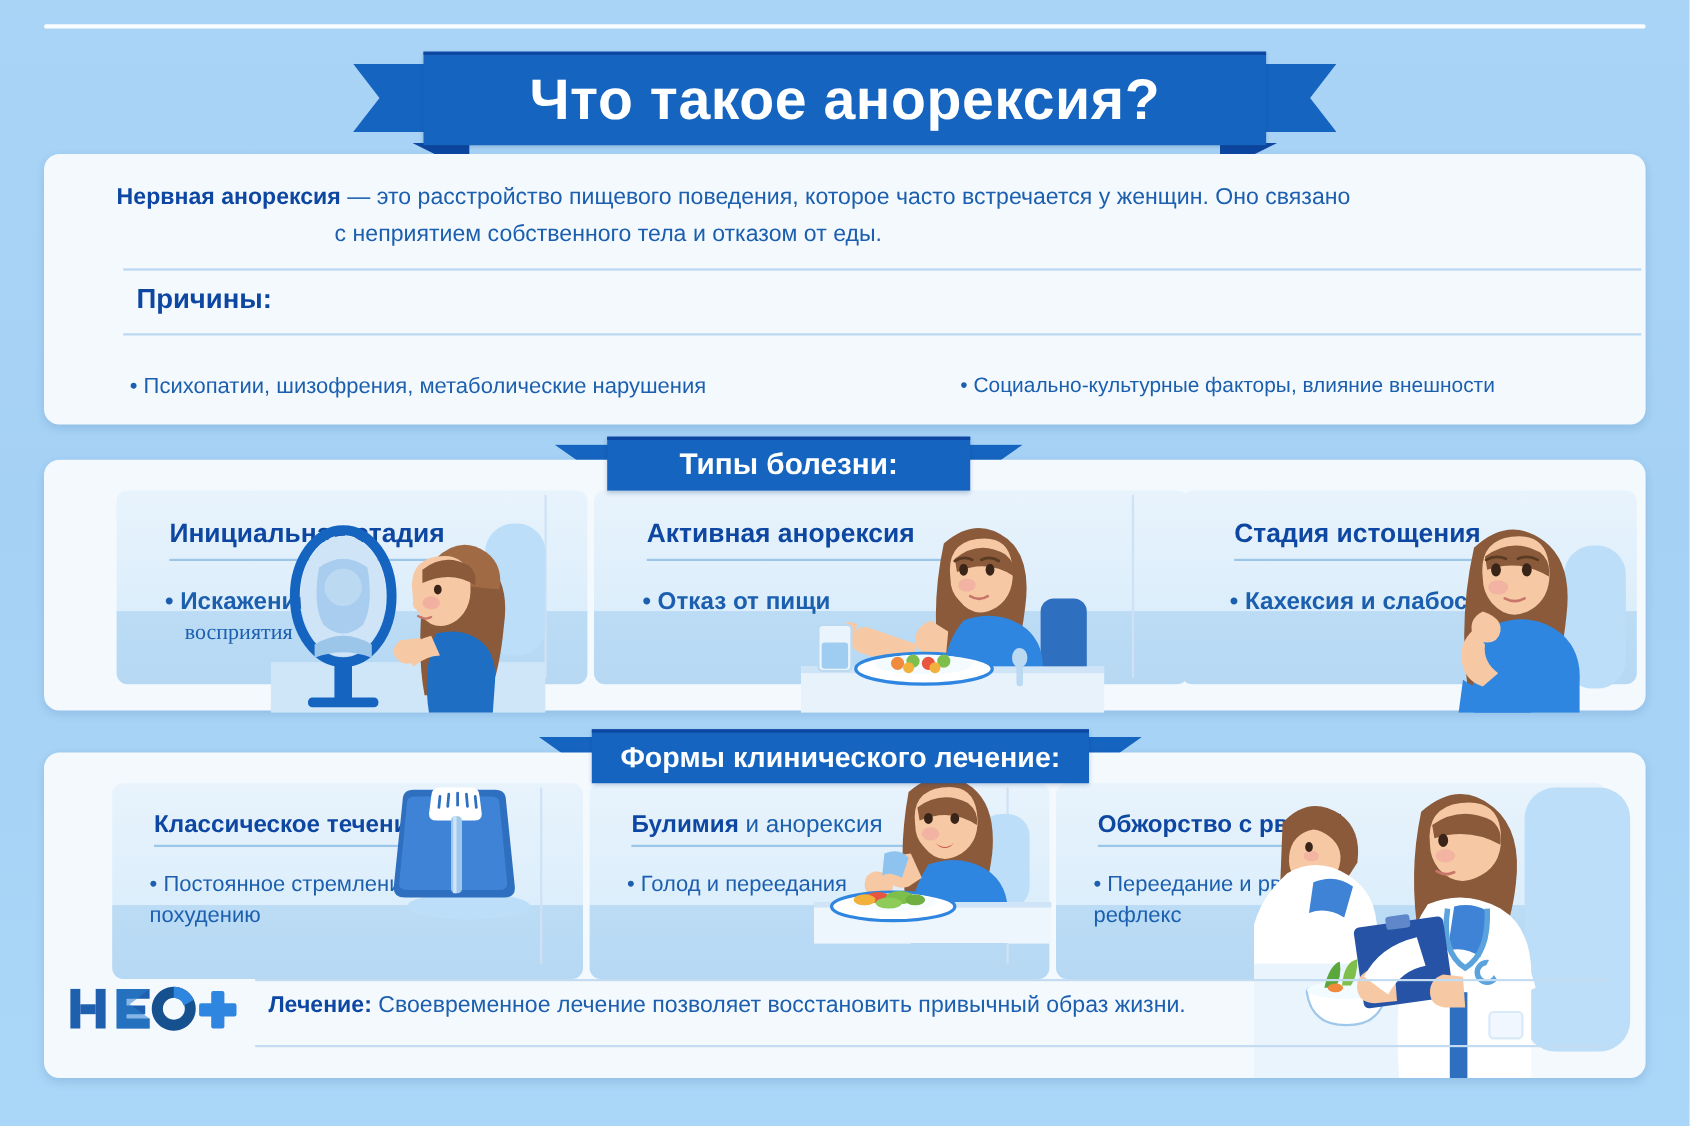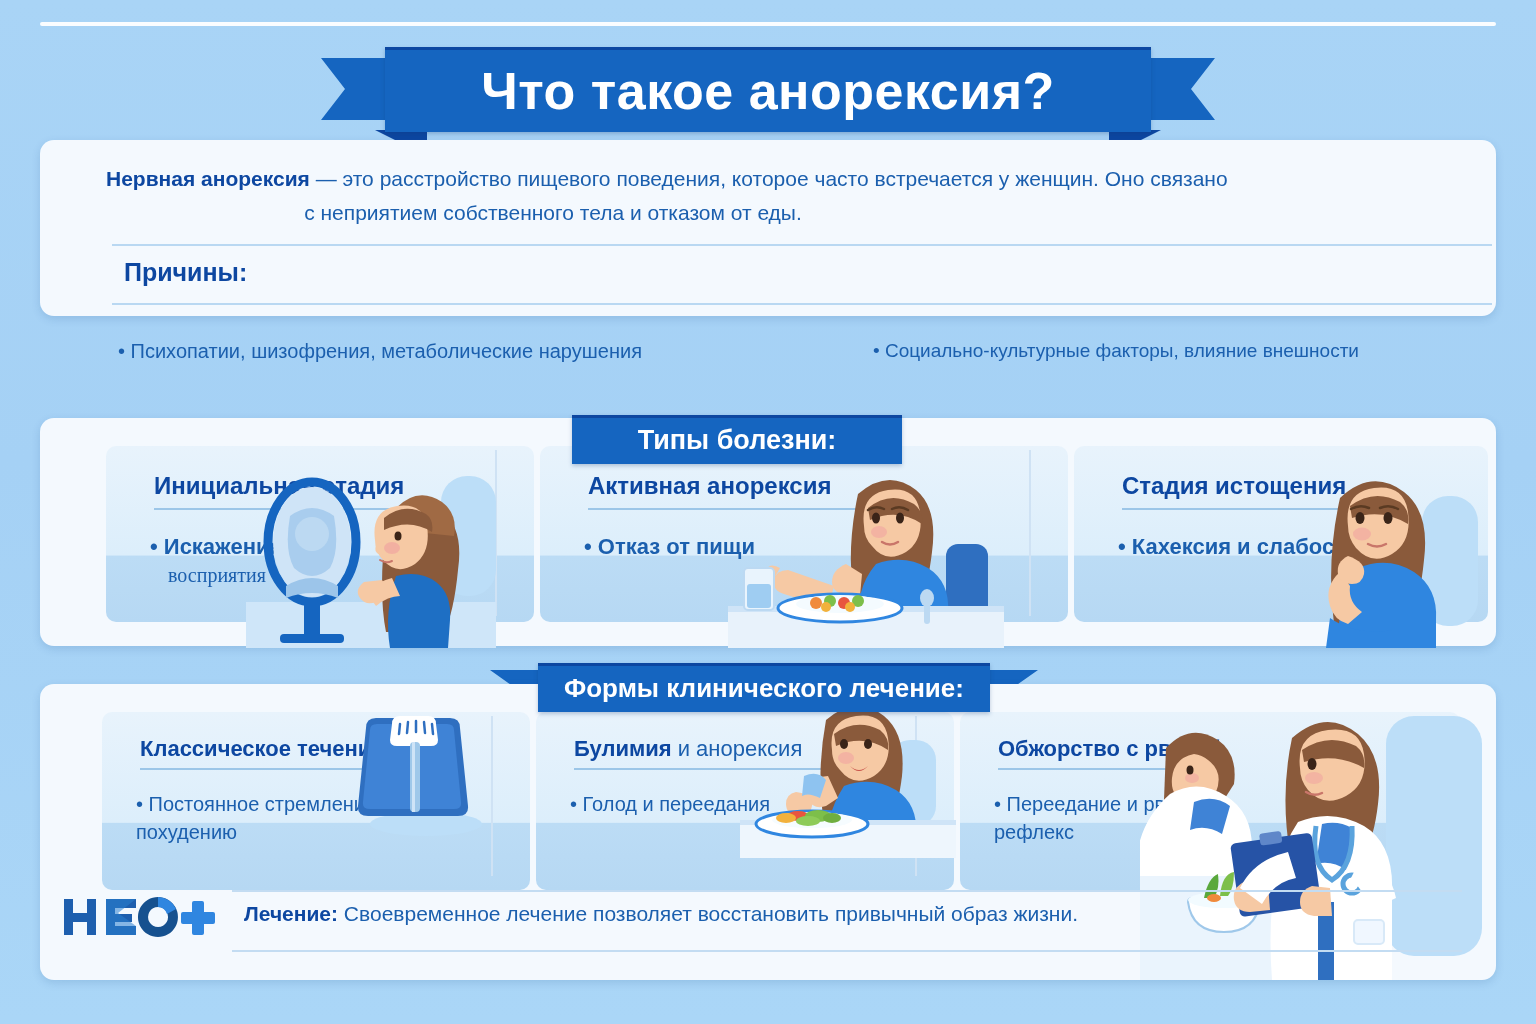--- a/index.html
+++ b/index.html
@@ -31,40 +31,40 @@
     border-top:3px solid #0d47a1;
   }
 
   #title-ribbon{left:385px;top:48px;width:766px;height:82px;}
   #title-ribbon .plate{width:766px;height:82px;font-size:52px;font-weight:bold;letter-spacing:.5px;text-align:center;}
   #title-ribbon .tail{top:10px;height:62px;width:70px;}
   #title-ribbon .tail.left{left:-64px;}
   #title-ribbon .tail.right{right:-64px;}
   #title-ribbon .fold{top:82px;height:26px;width:52px;}
 
-  #types-ribbon{left:572px;top:398px;width:330px;height:46px;margin-top:18px;}
+  #types-ribbon{left:552px;top:398px;width:330px;height:46px;}
   #types-ribbon .plate{width:330px;height:46px;font-size:27px;font-weight:bold;}
   #types-ribbon .tail{top:6px;height:34px;width:52px;}
   #types-ribbon .tail.left{left:-48px;}
   #types-ribbon .tail.right{right:-48px;}
   #types-ribbon .fold{top:46px;height:18px;width:40px;}
 
   #forms-ribbon{left:538px;top:664px;width:452px;height:46px;}
   #forms-ribbon .plate{width:452px;height:46px;font-size:26px;font-weight:bold;}
   #forms-ribbon .tail{top:6px;height:34px;width:52px;}
   #forms-ribbon .tail.left{left:-48px;}
   #forms-ribbon .tail.right{right:-48px;}
   #forms-ribbon .fold{top:46px;height:18px;width:40px;}
 
   
   .card{
     position:absolute;background:#f4f9fe;border-radius:14px;
     box-shadow:0 3px 8px rgba(30,80,140,.16);
   }
-  #intro-card{left:40px;top:140px;width:1456px;height:176px;}
+  #intro-card{left:40px;top:140px;width:1456px;height:246px;}
   #types-card{left:40px;top:418px;width:1456px;height:228px;}
   #forms-card{left:40px;top:684px;width:1456px;height:296px;}
 
   
   .intro-text{
     position:absolute;left:36px;top:22px;width:1384px;
     color:#1b5fae;font-size:21px;line-height:34px;text-align:center;
   }
   .intro-text .lead{color:#0d47a1;font-weight:bold;}
   .intro-text .l1{display:block;text-align:left;padding-left:30px;}
@@ -90,21 +90,21 @@
   .panel .ptitle{
     position:absolute;color:#0d47a1;font-weight:bold;white-space:nowrap;
   }
   .panel .pline{position:absolute;height:2px;background:#9cc6e8;}
   .panel .pbullet{position:absolute;color:#1b5fae;white-space:nowrap;}
   .vdiv{position:absolute;width:2px;background:#cfe2f4;}
 
   
   #types-card .panel{top:28px;height:176px;}
   #tp-0{left:66px;width:428px;}
-  #tp-1{left:500px;width:528px;}
+  #tp-1{left:500px;width:528px;padding-left:12px;}
   #tp-2{left:1034px;width:390px;padding-left:24px;}
   #types-card .ptitle{left:48px;top:26px;font-size:24px;}
   #types-card .pline{left:48px;top:62px;}
   #tp-0 .pline{width:268px;}
   #tp-1 .pline{width:290px;}
   #tp-2 .pline{width:262px;}
   #types-card .pbullet{left:44px;top:88px;font-size:22px;font-weight:bold;}
   #types-card .pbullet2{left:62px;top:118px;font-size:20px;font-weight:normal;color:#1b5fae;position:absolute;font-family:Liberation Serif, serif;}
   #types-vd-0{left:495px;top:450px;height:166px;}
   #types-vd-1{left:1029px;top:450px;height:166px;}

